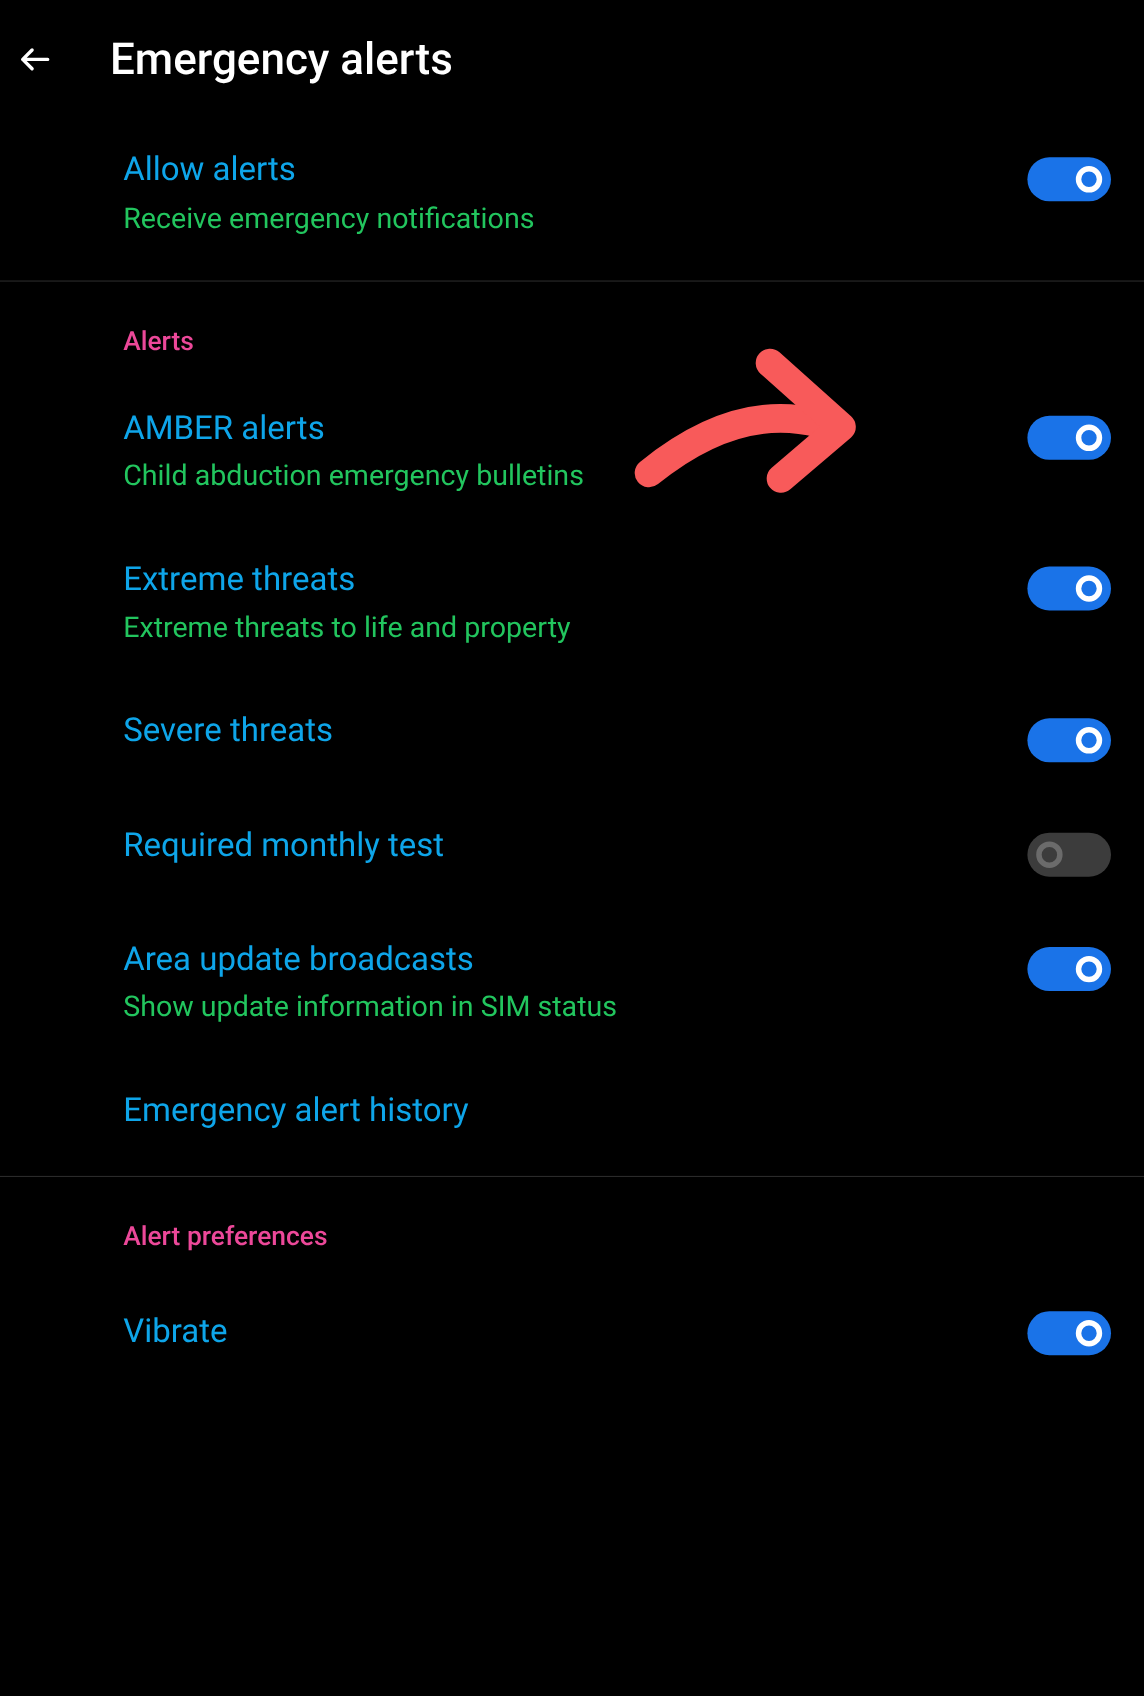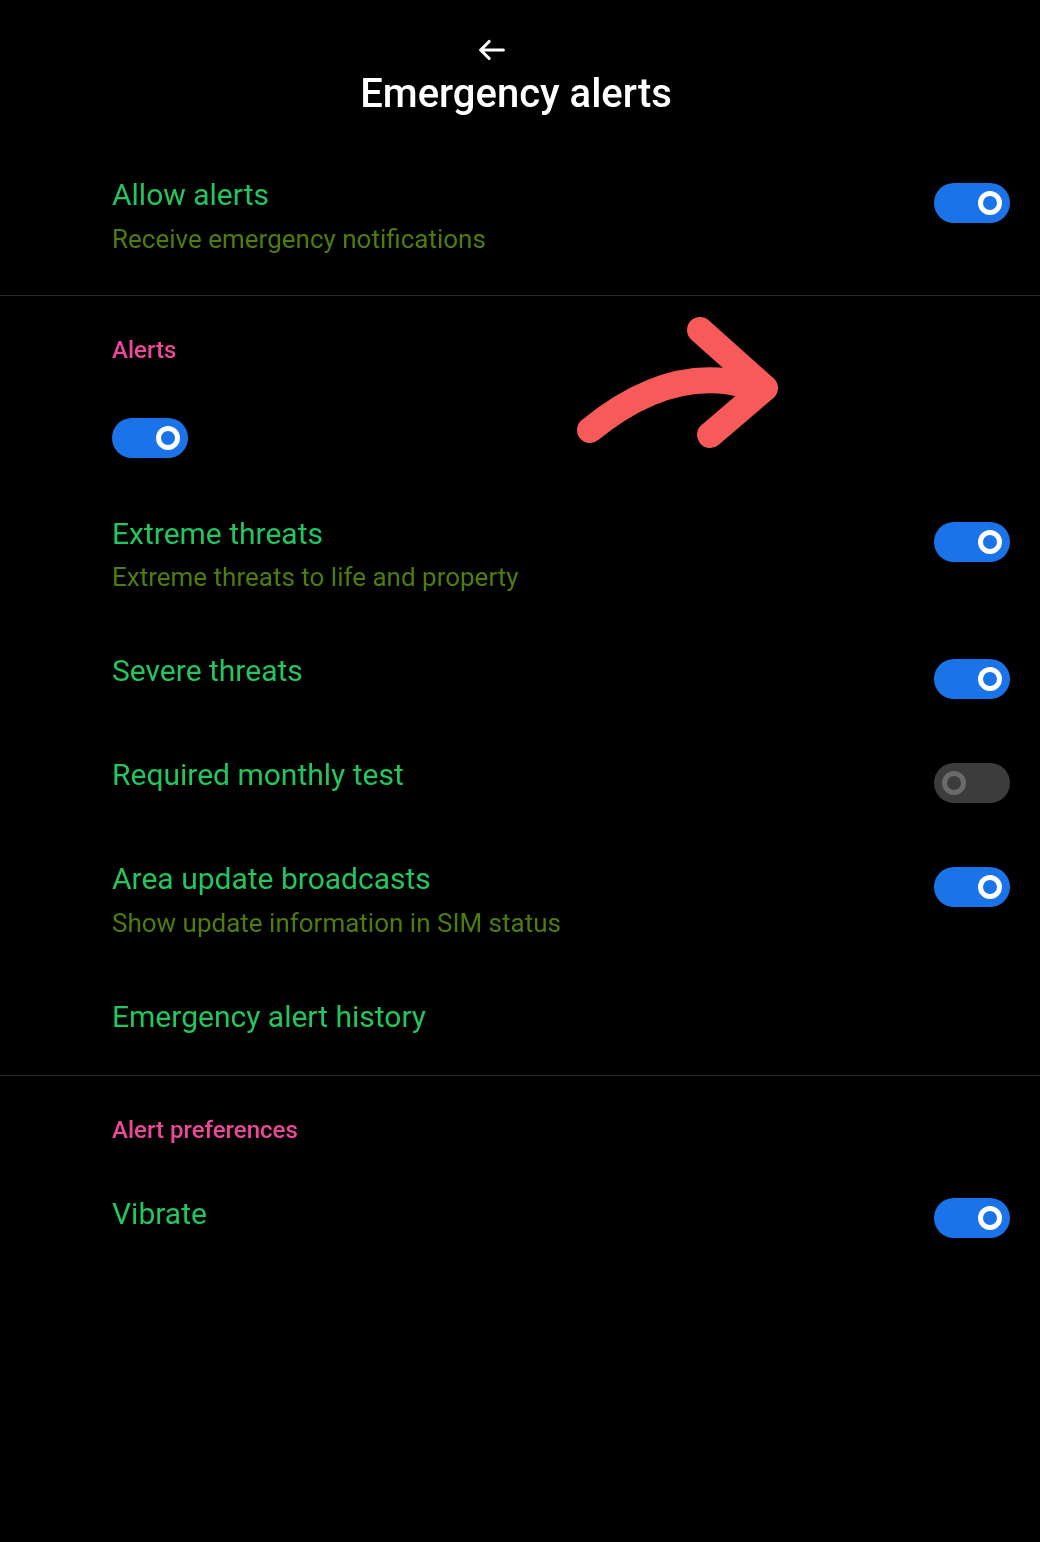--- a/index.html
+++ b/index.html
@@ -13,60 +13,59 @@
     font-family: Roboto, -apple-system, BlinkMacSystemFont, "Segoe UI", sans-serif;
     width: 1040px;
     height: 1542px;
     overflow: hidden;
     position: relative;
   }
   .header {
     display: flex;
     align-items: center;
     padding: 30px 20px 30px 12px;
-    flex-direction: column;
   }
   .back-icon {
     width: 40px;
     height: 40px;
     display: flex;
     align-items: center;
     justify-content: center;
     margin-right: 48px;
     cursor: pointer;
   }
   .page-title {
     font-size: 40px;
     font-weight: 500;
     color: #ffffff;
   }
   .setting-row {
     display: flex;
-    align-items: center;
+    align-items: flex-end;
     justify-content: space-between;
     padding: 28px 30px 28px 112px;
     cursor: pointer;
   }
   .setting-row.with-sub {
     align-items: flex-start;
   }
   .setting-text {
     flex: 1;
     padding-right: 30px;
   }
   .setting-title {
     font-size: 30px;
     font-weight: 400;
-    color: #22c55e;
+    color: #0ea5e9;
     line-height: 1.35;
   }
   .setting-subtitle {
     font-size: 26px;
     font-weight: 400;
-    color: #4d7c0f;
+    color: #22c55e;
     margin-top: 6px;
     line-height: 1.35;
   }
   .section-header {
     font-size: 24px;
     font-weight: 500;
     color: #ec4899;
     padding: 40px 30px 18px 112px;
   }
   .divider {
@@ -131,20 +130,24 @@
   <div class="toggle on">
     <div class="toggle-thumb"></div>
   </div>
 </div>
 
 <div class="divider"></div>
 
 <div class="section-header">Alerts</div>
 
 <div class="setting-row with-sub">
+  <div class="setting-text">
+    <div class="setting-title">AMBER alerts</div>
+    <div class="setting-subtitle">Child abduction emergency bulletins</div>
+  </div>
   <div class="toggle on">
     <div class="toggle-thumb"></div>
   </div>
 </div>
 
 <div class="setting-row with-sub">
   <div class="setting-text">
     <div class="setting-title">Extreme threats</div>
     <div class="setting-subtitle">Extreme threats to life and property</div>
   </div>

